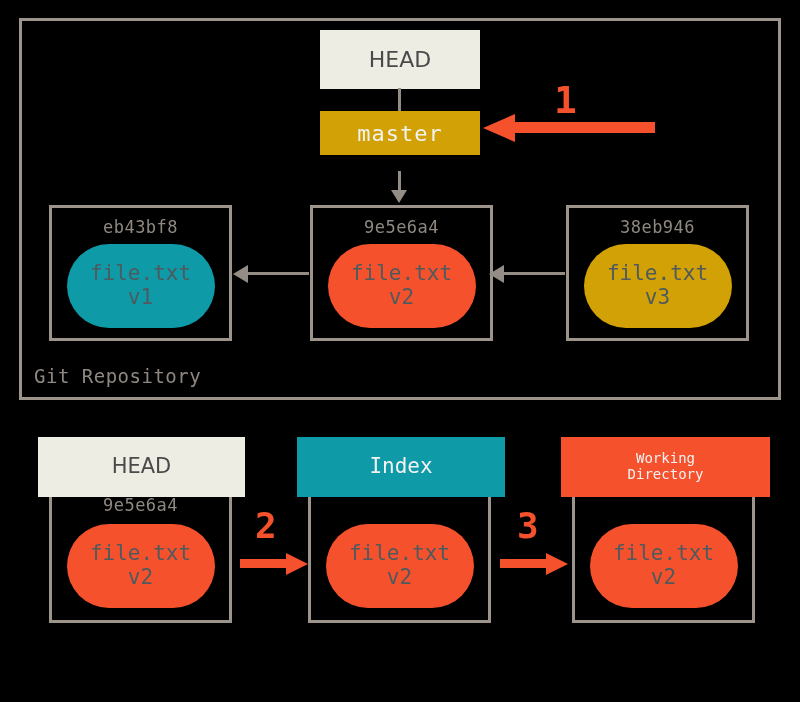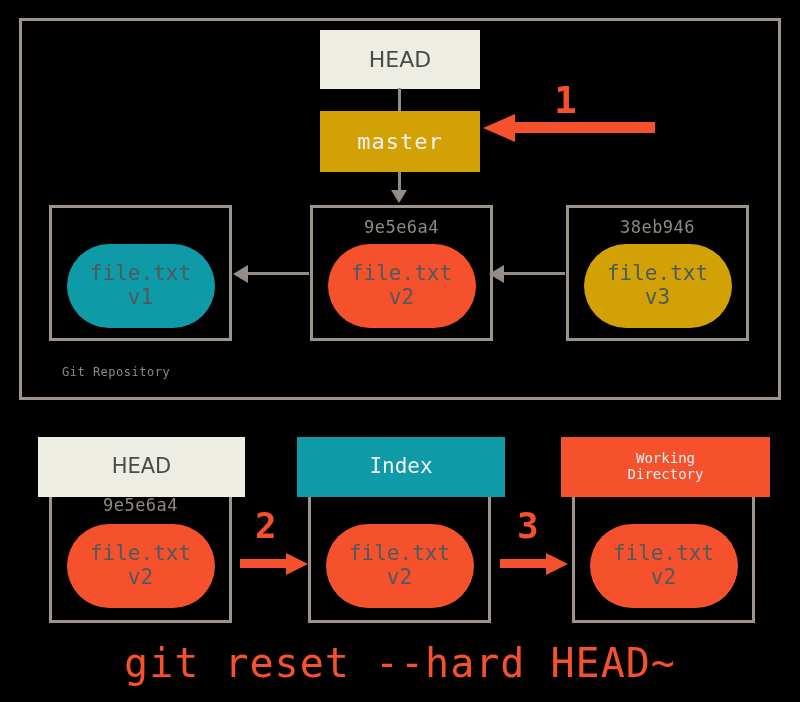--- a/index.html
+++ b/index.html
@@ -25,42 +25,41 @@
 
   
   #repo-frame {
     left: 19px; top: 18px;
     width: 762px; height: 382px;
     border: 3px solid #9c948a;
     box-sizing: border-box;
   }
   #repo-label {
     left: 34px; top: 365px;
-    font-size: 12px;
+    font-size: 19px;
     color: #8e8881;
     letter-spacing: 0.5px;
     white-space: nowrap;
-    margin-left: 28px;
   }
 
   
   #head-top {
     left: 320px; top: 30px;
     width: 160px; height: 59px;
     background: #eeede4;
     display: flex; align-items: center; justify-content: center;
   }
   #head-top .lbl {
     font-family: "DejaVu Sans", sans-serif;
     font-size: 22px;
     color: #4a4a4a;
   }
   #master-box {
     left: 320px; top: 111px;
-    width: 160px; height: 61px;
+    width: 160px; height: 44px;
     background: #d2a106;
     display: flex; align-items: center; justify-content: center;
   }
   #master-box .lbl {
     font-size: 22px;
     color: #f2f2f2;
     letter-spacing: 1px;
   }
   
   .vline {
@@ -289,20 +288,21 @@
   </div>
 
   <div class="abs vline" id="conn-master-c2"></div>
   <div class="abs" id="arrowhead-master"></div>
 
   <div class="abs" id="red-arrow-1-shaft"></div>
   <div class="abs" id="red-arrow-1-head"></div>
   <div class="abs" id="red-num-1">1</div>
 
   <div class="abs commit-box" id="commit-1">
+    <div class="commit-hash">eb43bf8</div>
     <div class="blob teal">
       <span class="fname">file.txt</span>
       <span class="fver">v1</span>
     </div>
   </div>
 
   <div class="abs commit-box" id="commit-2">
     <div class="commit-hash">9e5e6a4</div>
     <div class="blob red">
       <span class="fname">file.txt</span>
@@ -359,15 +359,14 @@
   </div>
 
   <div class="abs red-shaft" id="shaft-2"></div>
   <div class="abs red-head" id="head-2"></div>
   <div class="abs red-num" id="num-2">2</div>
 
   <div class="abs red-shaft" id="shaft-3"></div>
   <div class="abs red-head" id="head-3"></div>
   <div class="abs red-num" id="num-3">3</div>
 
-  <div class="abs" id="command">git reset --hard HEAD~</div>
 
 </div>
 
 </body></html>

